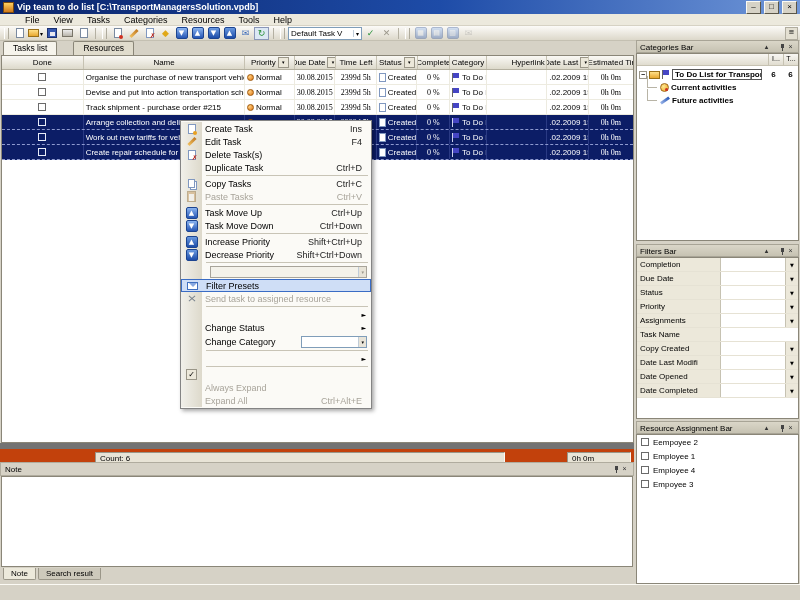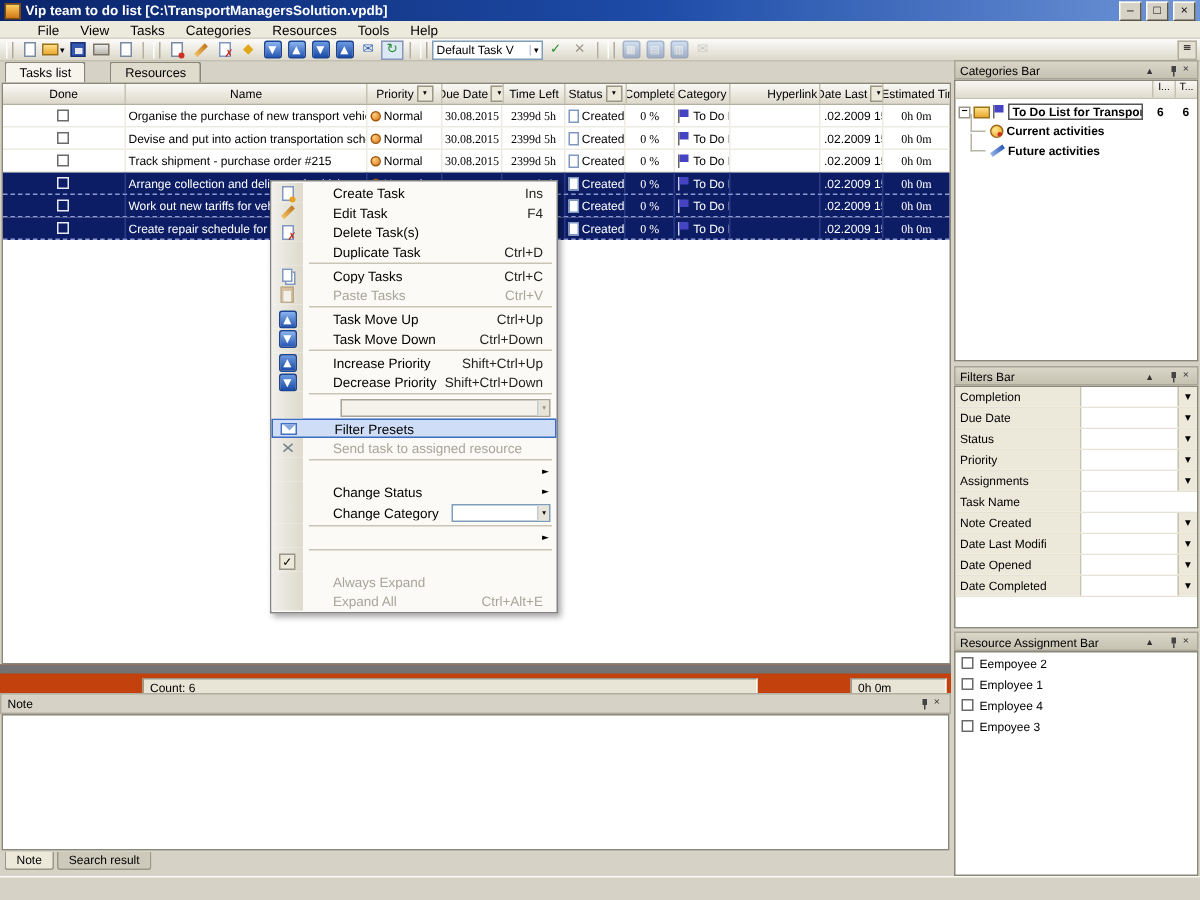--- a/index.html
+++ b/index.html
@@ -95,21 +95,21 @@
   .flabel{width:84px;background:#ece8da;border-right:1px solid #c6c2b2;display:flex;align-items:center;padding:0 3px;box-sizing:border-box;white-space:nowrap;overflow:hidden;flex:none;}
   .ffield{flex:1;background:#fff;}
   .fdd{width:12px;border-left:1px solid #c6c2b2;display:flex;align-items:center;justify-content:center;background:#ece8da;font-size:5px;flex:none;}
   #res-hdr{top:421px;} #res-body{top:434px;height:150px;}
   .rrow{display:flex;align-items:center;gap:4px;height:12px;padding:1px 4px;font-size:8px;}
   
   #cmenu{position:absolute;left:180px;top:120px;width:190px;background:#fbfaf6;border:1px solid #848484;box-shadow:2px 2px 4px rgba(0,0,0,.35);z-index:50;padding:1px 0;}
   .cmi{display:flex;align-items:center;height:13px;font-size:9px;box-sizing:border-box;}
   .cmi.tall{height:15px;}
   .cicon{width:21px;height:100%;display:flex;align-items:center;justify-content:center;background:linear-gradient(90deg,#f1f0ea,#ddd9cb);flex:none;}
-  .clabel{flex:1;padding-left:20px;white-space:nowrap;overflow:hidden;}
+  .clabel{flex:1;padding-left:3px;white-space:nowrap;overflow:hidden;}
   .cshort{padding-right:9px;color:#222;white-space:nowrap;}
   .sub{padding-right:5px;font-size:6px;}
   .cmi.dis .clabel,.cmi.dis .cshort{color:#a8a49a;}
   .cmi.hl{background:#cfdef6;border:1px solid #3a6cc4;}
   .cmi.hl .cicon{background:transparent;}
   .csep{display:flex;height:3px;align-items:center;}
   .csep .cicon{height:3px;background:linear-gradient(90deg,#f1f0ea,#ddd9cb);}
   .csep .line{flex:1;height:1px;background:#c8c4b6;margin:0 3px 0 4px;}
   .ccombo{display:flex;align-items:center;border:1px solid #7f9db9;background:#fff;height:12px;box-sizing:border-box;font-size:8px;padding-left:3px;margin-right:4px;gap:2px;}
   .ccombo .dd{font-size:5px;border-left:1px solid #c0ccd8;padding:0 2px;height:100%;display:flex;align-items:center;background:#e8e4d8;}
@@ -661,21 +661,21 @@
   <div class="frow">
     <span class="flabel">Assignments</span>
       <span class="ffield"></span>
       <span class="fdd glyph">▼</span>
   </div>
   <div class="frow">
     <span class="flabel">Task Name</span>
       <span class="ffield"></span>
   </div>
   <div class="frow">
-    <span class="flabel">Note Created</span>
+    <span class="flabel">Copy Created</span>
       <span class="ffield"></span>
       <span class="fdd glyph">▼</span>
   </div>
   <div class="frow">
     <span class="flabel">Date Last Modifi</span>
       <span class="ffield"></span>
       <span class="fdd glyph">▼</span>
   </div>
   <div class="frow">
     <span class="flabel">Date Opened</span>

